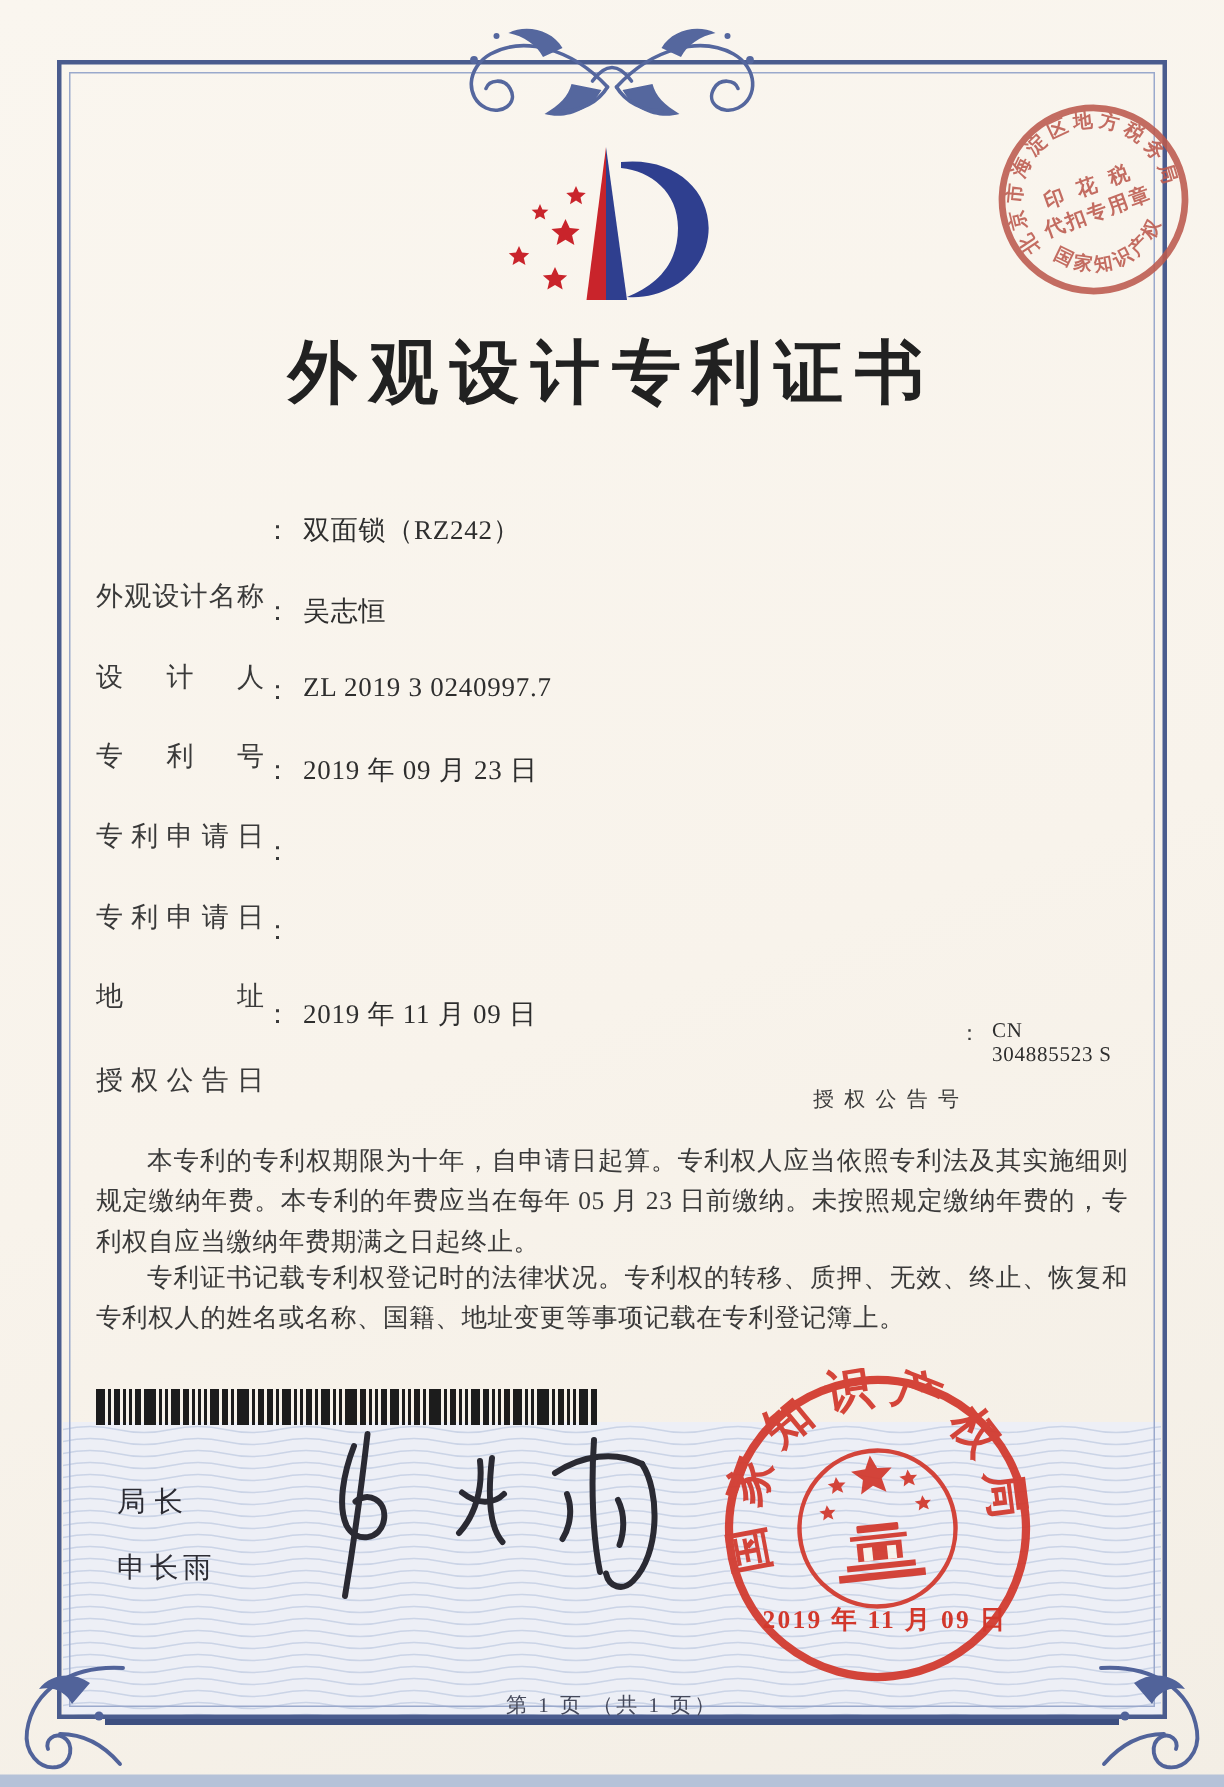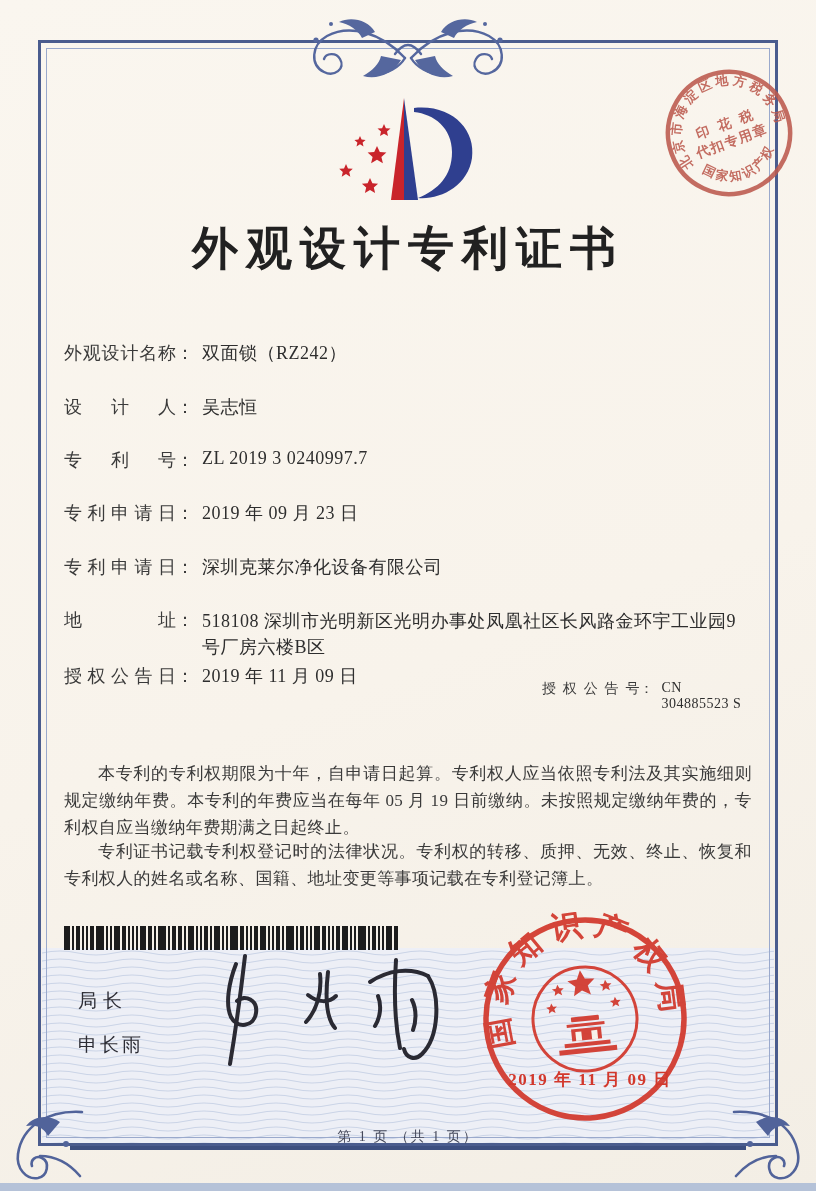--- a/index.html
+++ b/index.html
@@ -22,21 +22,21 @@
   
   .cert-no{position:absolute;left:63px;top:86px;font-size:17px;letter-spacing:3px;color:#474747;}
   .logo{position:absolute;left:330px;top:92px;width:170px;height:116px;}
   .tax-stamp{position:absolute;left:650px;top:54px;width:158px;height:158px;opacity:.88;}
   .title{position:absolute;left:0;right:0;top:218px;text-align:center;
          font-size:46px;font-weight:700;letter-spacing:8px;color:#212121;}
   
   .row{position:absolute;left:64px;display:flex;align-items:flex-start;
        font-size:18px;color:#333;}
   .flabel{display:inline-block;width:112px;text-align:justify;text-align-last:justify;
-          color:#3a3a3a;}
+          color:#3a3a3a;margin-top:44px;}
   .fcolon{display:inline-block;margin-right:8px;color:#3a3a3a;}
   .fvalue{letter-spacing:.5px;color:#2e2e2e;}
   .addr-value{width:548px;line-height:26px;}
   .auth-right{position:absolute;left:478px;top:16px;display:flex;font-size:14px;}
   
   .para{position:absolute;left:64px;width:688px;font-size:17px;line-height:27px;
         letter-spacing:.4px;text-indent:2em;color:#3a3a3a;text-align:justify;}
   
   .barcode{position:absolute;left:64px;top:926px;height:24px;width:352px;font-size:0;
            white-space:nowrap;overflow:hidden;}
@@ -174,39 +174,37 @@
     <span class="fvalue">ZL 2019 3 0240997.7</span>
   </div>
   <div class="row" style="top:501px">
     <span class="flabel">专利申请日</span>
       <span class="fcolon">：</span>
     <span class="fvalue">2019 年 09 月 23 日</span>
   </div>
   <div class="row" style="top:555px">
     <span class="flabel">专利申请日</span>
       <span class="fcolon">：</span>
-    <span class="fvalue">深圳克莱尔净化设备有限公司</span>
   </div>
   <div class="row" style="top:608px">
     <span class="flabel">地址</span>
       <span class="fcolon">：</span>
-    <span class="fvalue addr-value">518108 深圳市光明新区光明办事处凤凰社区长风路金环宇工业园9号厂房六楼B区</span>
   </div>
   <div class="row" style="top:664px;right:64px">
     <span class="flabel">授权公告日</span>
       <span class="fcolon">：</span>
     <span class="fvalue">2019 年 11 月 09 日</span>
     <span class="auth-right">
       <span class="flabel">授权公告号</span>
         <span class="fcolon">：</span>
       <span class="fvalue">CN 304885523 S</span>
     </span>
   </div>
 
-  <div class="para" style="top:760px">本专利的专利权期限为十年，自申请日起算。专利权人应当依照专利法及其实施细则规定缴纳年费。本专利的年费应当在每年 05 月 19 日前缴纳。未按照规定缴纳年费的，专利权自应当缴纳年费期满之日起终止。</div>
+  <div class="para" style="top:760px">本专利的专利权期限为十年，自申请日起算。专利权人应当依照专利法及其实施细则规定缴纳年费。本专利的年费应当在每年 05 月 23 日前缴纳。未按照规定缴纳年费的，专利权自应当缴纳年费期满之日起终止。</div>
   <div class="para" style="top:838px">专利证书记载专利权登记时的法律状况。专利权的转移、质押、无效、终止、恢复和专利权人的姓名或名称、国籍、地址变更等事项记载在专利登记簿上。</div>
 
   <div class="barcode" id="barcode"><span style="width: 6px; margin-right: 2px;"></span><span style="width: 2px; margin-right: 2px;"></span><span style="width: 4px; margin-right: 2px;"></span><span style="width: 2px; margin-right: 2px;"></span><span style="width: 2px; margin-right: 2px;"></span><span style="width: 4px; margin-right: 2px;"></span><span style="width: 8px; margin-right: 2px;"></span><span style="width: 2px; margin-right: 2px;"></span><span style="width: 2px; margin-right: 2px;"></span><span style="width: 6px; margin-right: 2px;"></span><span style="width: 4px; margin-right: 2px;"></span><span style="width: 2px; margin-right: 2px;"></span><span style="width: 2px; margin-right: 2px;"></span><span style="width: 2px; margin-right: 2px;"></span><span style="width: 6px; margin-right: 2px;"></span><span style="width: 4px; margin-right: 2px;"></span><span style="width: 2px; margin-right: 2px;"></span><span style="width: 8px; margin-right: 2px;"></span><span style="width: 2px; margin-right: 2px;"></span><span style="width: 4px; margin-right: 2px;"></span><span style="width: 4px; margin-right: 2px;"></span><span style="width: 2px; margin-right: 2px;"></span><span style="width: 6px; margin-right: 2px;"></span><span style="width: 2px; margin-right: 2px;"></span><span style="width: 2px; margin-right: 2px;"></span><span style="width: 4px; margin-right: 2px;"></span><span style="width: 2px; margin-right: 2px;"></span><span style="width: 6px; margin-right: 2px;"></span><span style="width: 2px; margin-right: 2px;"></span><span style="width: 2px; margin-right: 2px;"></span><span style="width: 8px; margin-right: 2px;"></span><span style="width: 4px; margin-right: 2px;"></span><span style="width: 2px; margin-right: 2px;"></span><span style="width: 2px; margin-right: 2px;"></span><span style="width: 4px; margin-right: 2px;"></span><span style="width: 6px; margin-right: 2px;"></span><span style="width: 2px; margin-right: 2px;"></span><span style="width: 2px; margin-right: 2px;"></span><span style="width: 4px; margin-right: 2px;"></span><span style="width: 2px; margin-right: 2px;"></span><span style="width: 8px; margin-right: 2px;"></span><span style="width: 2px; margin-right: 2px;"></span><span style="width: 4px; margin-right: 2px;"></span><span style="width: 2px; margin-right: 2px;"></span><span style="width: 2px; margin-right: 2px;"></span><span style="width: 6px; margin-right: 2px;"></span><span style="width: 4px; margin-right: 2px;"></span><span style="width: 2px; margin-right: 2px;"></span><span style="width: 2px; margin-right: 2px;"></span><span style="width: 4px; margin-right: 2px;"></span><span style="width: 6px; margin-right: 2px;"></span><span style="width: 2px; margin-right: 2px;"></span><span style="width: 2px; margin-right: 2px;"></span><span style="width: 8px; margin-right: 2px;"></span><span style="width: 2px; margin-right: 2px;"></span><span style="width: 4px; margin-right: 2px;"></span><span style="width: 2px; margin-right: 2px;"></span><span style="width: 2px; margin-right: 2px;"></span><span style="width: 6px; margin-right: 2px;"></span><span style="width: 4px; margin-right: 2px;"></span></div>
 
   <div class="officer-role">局长</div>
   <div class="officer-name">申长雨</div>
 
   <svg class="signature" viewBox="0 0 302 126">
     <g fill="none" stroke="#2a2a33" stroke-width="4" stroke-linecap="round">
       <path d="M68,14 C61,32 57,54 63,67 C69,79 86,77 88,63 C90,50 77,44 69,51"></path>

